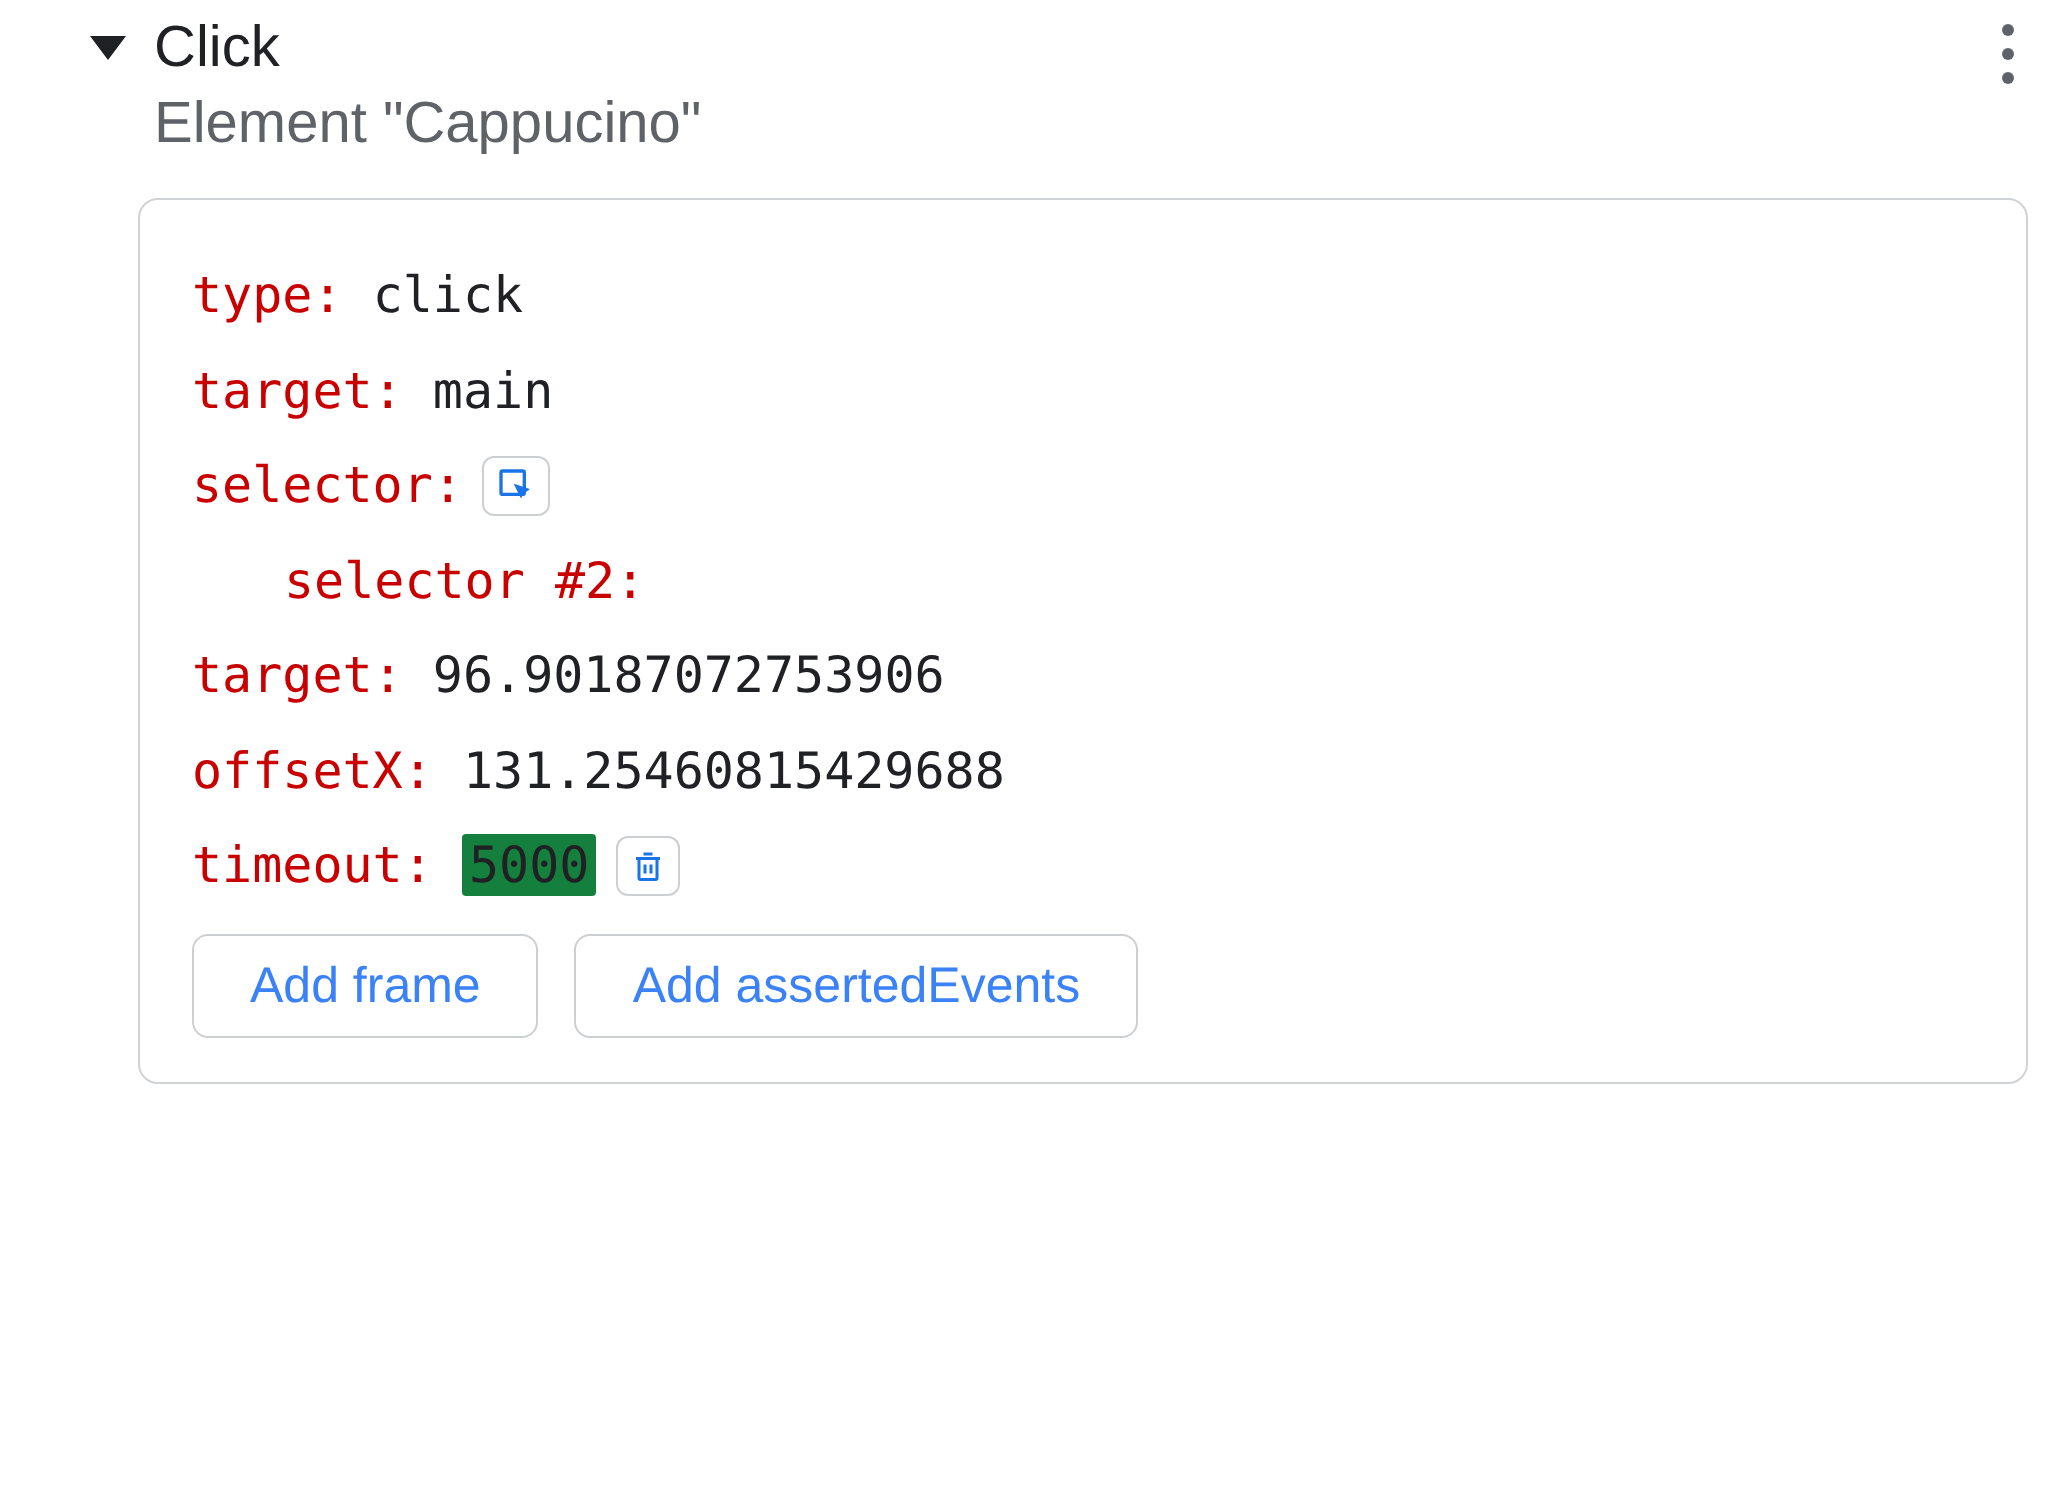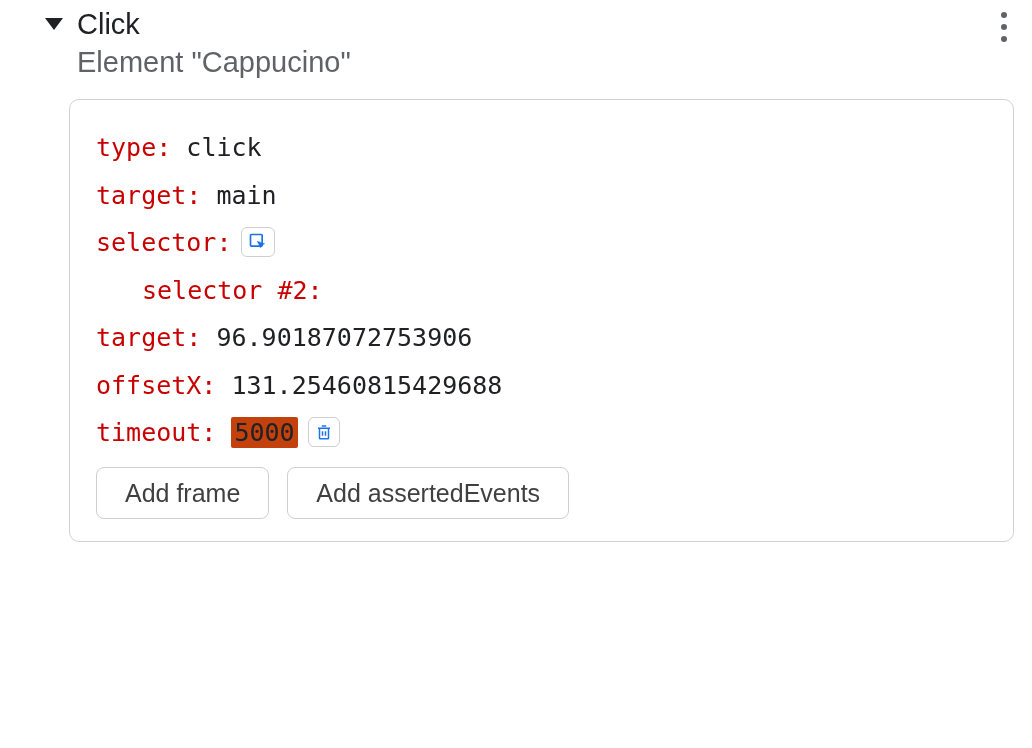--- a/index.html
+++ b/index.html
@@ -87,35 +87,35 @@
       border: 1px solid #cdd0d3;
       background: #fff;
       border-radius: 6px;
       padding: 4px 6px;
       margin-left: 10px;
       cursor: pointer;
       position: relative;
       top: -2px;
     }
     .highlighted {
-      background: #c2410c;
+      background: #15803d;
       padding: 1px 3px;
       border-radius: 2px;
     }
     .indent1 { display: inline-block; width: 46px; }
     .indent2 { display: inline-block; width: 92px; }
     .button-row {
       display: flex;
       gap: 18px;
       margin-top: 10px;
     }
     .action-btn {
       font-family: -apple-system, BlinkMacSystemFont, "Segoe UI", Helvetica, Arial, sans-serif;
       font-size: 25px;
-      color: #404040;
+      color: #3b82f6;
       background: #fff;
       border: 1px solid #cdd0d3;
       border-radius: 8px;
       padding: 10px 28px;
       cursor: pointer;
       line-height: 1.2;
       text-align: center;
     }
   </style>
 </head>

